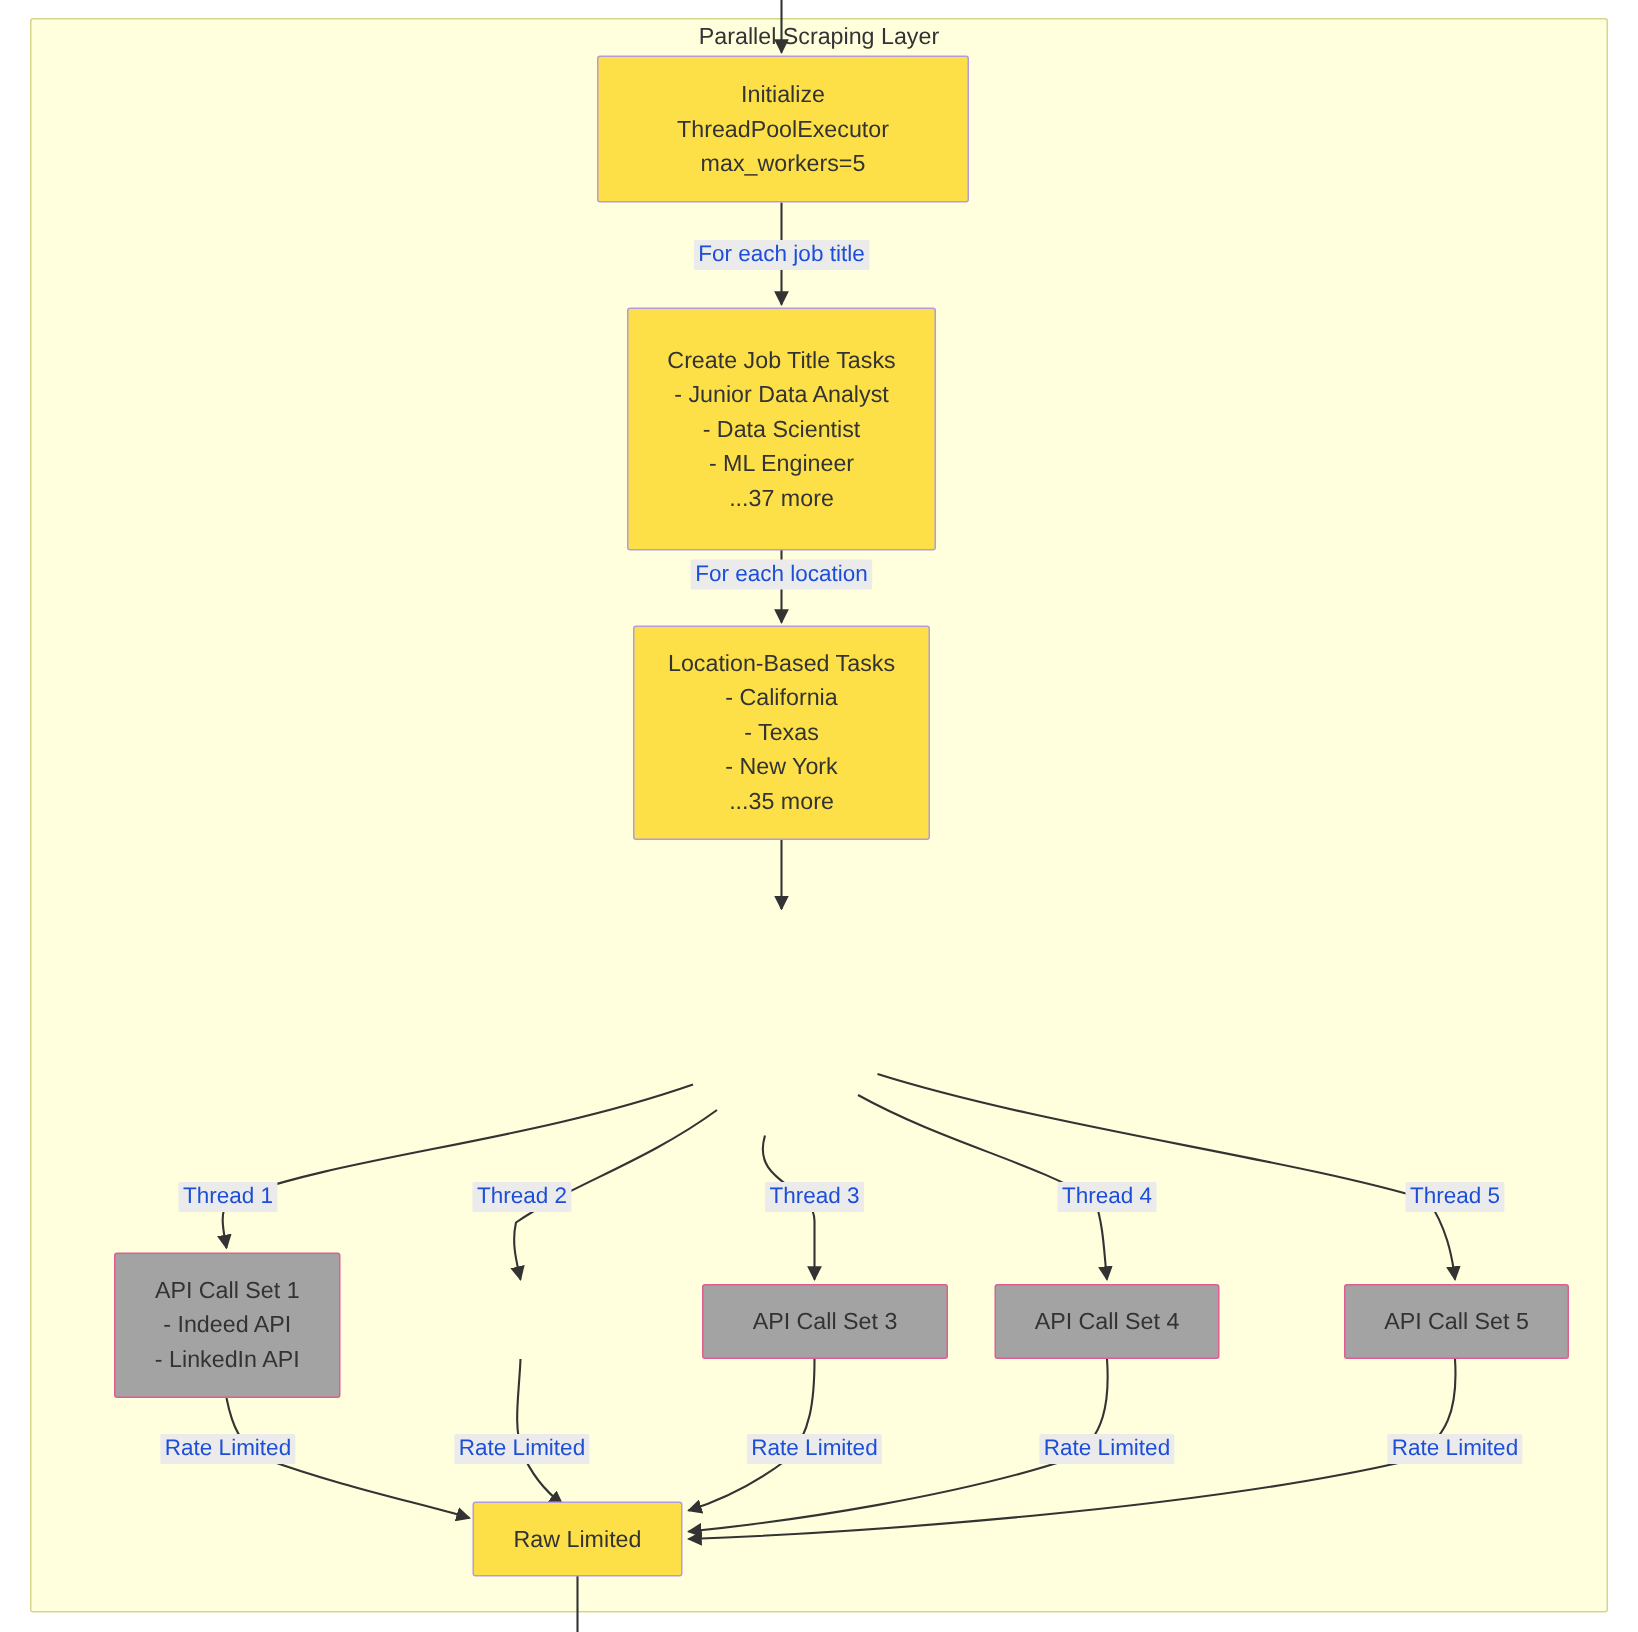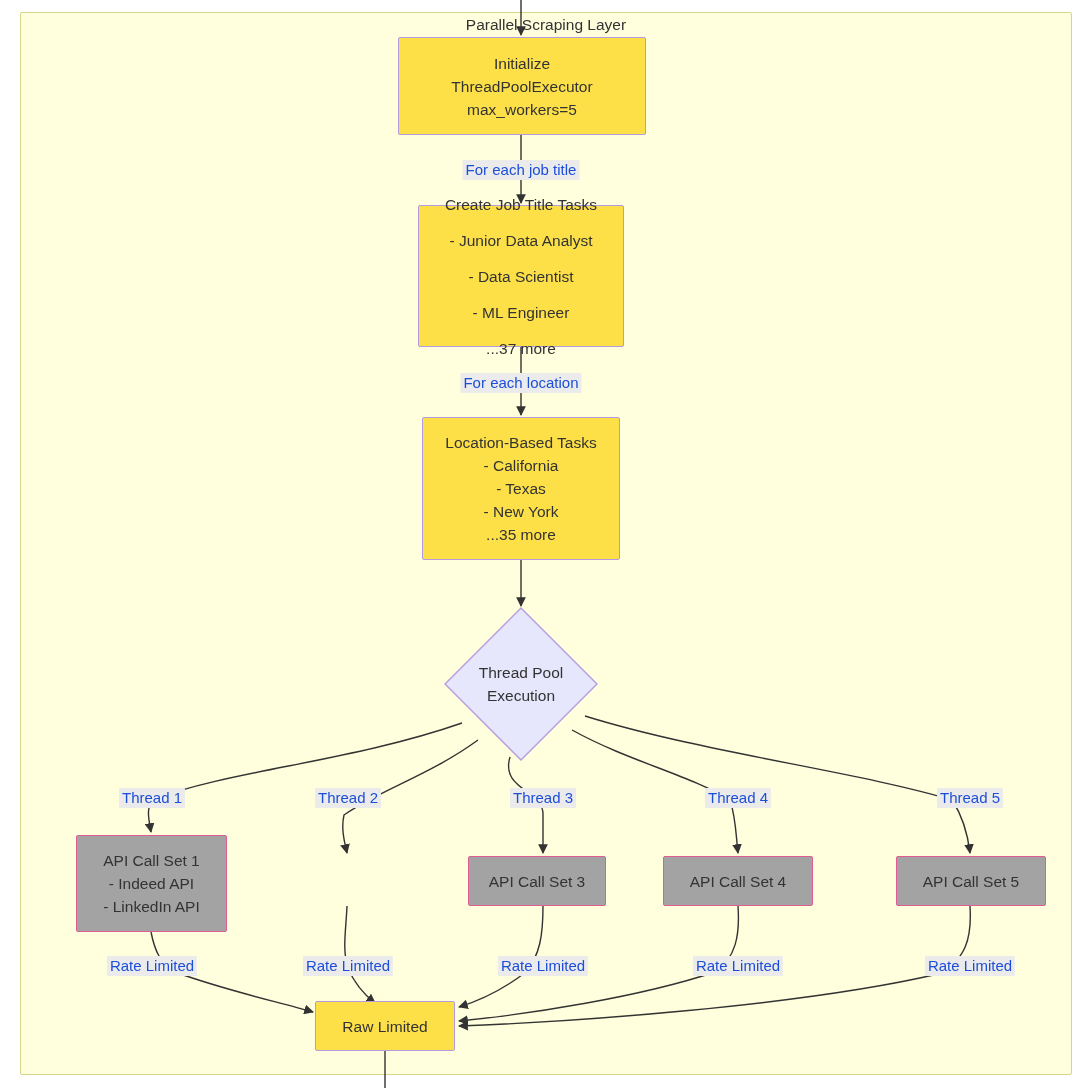--- a/index.html
+++ b/index.html
@@ -161,54 +161,45 @@
       <path d="M 385,1050 L 385,1088"></path>
     </g>
   </svg>
 
   <div class="node purple" style="left:398px; top:37px; width:248px; height:98px;">
     <span class="node-line">Initialize</span>
     <span class="node-line">ThreadPoolExecutor</span>
     <span class="node-line">max_workers=5</span>
   </div>
 
-  <div class="node purple" style="left:418px; top:205px; width:206px; height:142px;gap:13px;">
+  <div class="node purple" style="left:418px; top:205px; width:206px; height:162px;">
     <span class="node-line">Create Job Title Tasks</span>
     <span class="node-line">- Junior Data Analyst</span>
     <span class="node-line">- Data Scientist</span>
     <span class="node-line">- ML Engineer</span>
     <span class="node-line">...37 more</span>
   </div>
 
   <div class="node purple" style="left:422px; top:417px; width:198px; height:143px;">
     <span class="node-line">Location-Based Tasks</span>
     <span class="node-line">- California</span>
     <span class="node-line">- Texas</span>
     <span class="node-line">- New York</span>
     <span class="node-line">...35 more</span>
   </div>
 
-  <div class="diamond-wrap" style="left:444px; top:607px;">
-    <svg class="diamond-shape" viewBox="0 0 154 154" preserveAspectRatio="none">
-      <polygon points="77,1 153,77 77,153 1,77" fill="#e6e6fc" stroke="#b49be0" stroke-width="1.4"></polygon>
-    </svg>
-    <div class="diamond-label">
-      <span class="node-line">Thread Pool</span>
-      <span class="node-line">Execution</span>
-    </div>
-  </div>
 
   <div class="node pink" style="left:76px; top:835px; width:151px; height:97px;">
     <span class="node-line">API Call Set 1</span>
     <span class="node-line">- Indeed API</span>
     <span class="node-line">- LinkedIn API</span>
   </div>
 
 
-  <div class="node pink" style="left:468px; top:856px; width:138px; height:50px;">
+  <div class="node pink" style="left:468px; top:856px; width:164px; height:50px;">
     <span class="node-line">API Call Set 3</span>
   </div>
 
   <div class="node pink" style="left:663px; top:856px; width:150px; height:50px;">
     <span class="node-line">API Call Set 4</span>
   </div>
 
   <div class="node pink" style="left:896px; top:856px; width:150px; height:50px;">
     <span class="node-line">API Call Set 5</span>
   </div>

